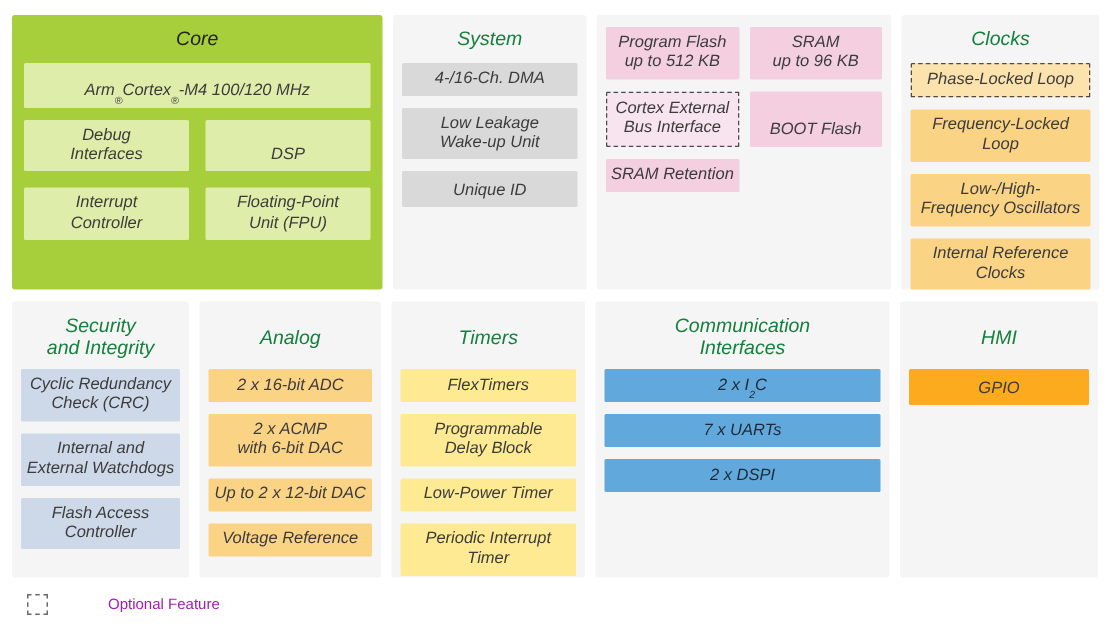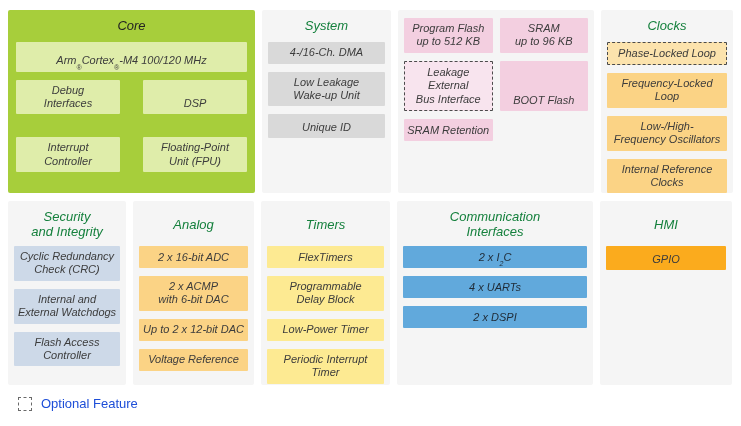--- a/index.html
+++ b/index.html
@@ -30,21 +30,21 @@
 
   .panel h2{
     margin:9px 4px 0;font-size:13px;font-weight:400;color:#15803d;
     text-align:center;white-space:pre-line;line-height:1.12;
   }
   .row2 .panel h2{min-height:30px;display:flex;align-items:center;justify-content:center;}
 
   .blocks{display:flex;flex-direction:column;gap:8px;padding:8px 6px 0;}
   .row2 .blocks{padding-top:6px;}
   .mem-grid{display:grid;grid-template-columns:1fr 1fr;gap:8px 7px;padding:8px 6px 0;}
-  .grid2{display:grid;grid-template-columns:1fr 1fr;gap:23px;}
+  .grid2{display:grid;grid-template-columns:1fr 1fr;gap:11px;}
 
   .blk{
     display:flex;align-items:flex-end;justify-content:center;text-align:center;
     font-size:11px;line-height:1.22;color:#3c3c3c;
     padding:4px 3px;box-sizing:border-box;min-height:22px;
     white-space:pre-line;border-radius:1px;
   }
   .optional{border:1px dashed #4b4b4b;}
 
   
@@ -76,21 +76,21 @@
   
   .p-comm .blk{background:var(--blue,#61a9dc);color:#1f2a35;}
 
   
   .p-hmi .blk{background:var(--orange,#fbab1d);min-height:24px;}
 
   sup{font-size:7px;line-height:0;vertical-align:super;}
 
   .legend{display:flex;align-items:center;gap:9px;margin:11px 0 0 10px;}
   .legend-box{width:12px;height:12px;border:1px dashed #6a6a6a;background:#ffffff;flex:none;}
-  .legend-label{font-size:13px;color:#1d4ed8;}
+  .legend-label{font-size:10px;color:#a21caf;margin-left:31px;}
 </style>
 </head>
 <body>
 
 <div class="wrap">
 
   <div class="row row1">
 
     <section class="panel p-core">
       <h2>Core</h2>
@@ -119,21 +119,21 @@
         <div class="blk uid">Unique ID</div>
       </div>
     </section>
 
     <section class="panel p-memories">
       <div class="mem-grid">
         <div class="blk">Program Flash
 up to 512 KB</div>
         <div class="blk">SRAM
 up to 96 KB</div>
-        <div class="blk optional">Leakage External
+        <div class="blk optional">Cortex External
 Bus Interface</div>
         <div class="blk">BOOT Flash</div>
         <div class="blk">SRAM Retention</div>
       </div>
     </section>
 
     <section class="panel p-clocks">
       <h2>Clocks</h2>
       <div class="blocks">
         <div class="blk optional">Phase-Locked Loop</div>
@@ -186,21 +186,21 @@
       </div>
     </section>
 
     <section class="panel p-comm">
       <h2>Communication
 Interfaces</h2>
       <div class="blocks">
         <div class="blk">
           <span>2 x I</span><sup>2</sup><span>C</span>
         </div>
-        <div class="blk">4 x UARTs</div>
+        <div class="blk">7 x UARTs</div>
         <div class="blk">2 x DSPI</div>
       </div>
     </section>
 
     <section class="panel p-hmi">
       <h2>HMI</h2>
       <div class="blocks">
         <div class="blk">GPIO</div>
       </div>
     </section>

